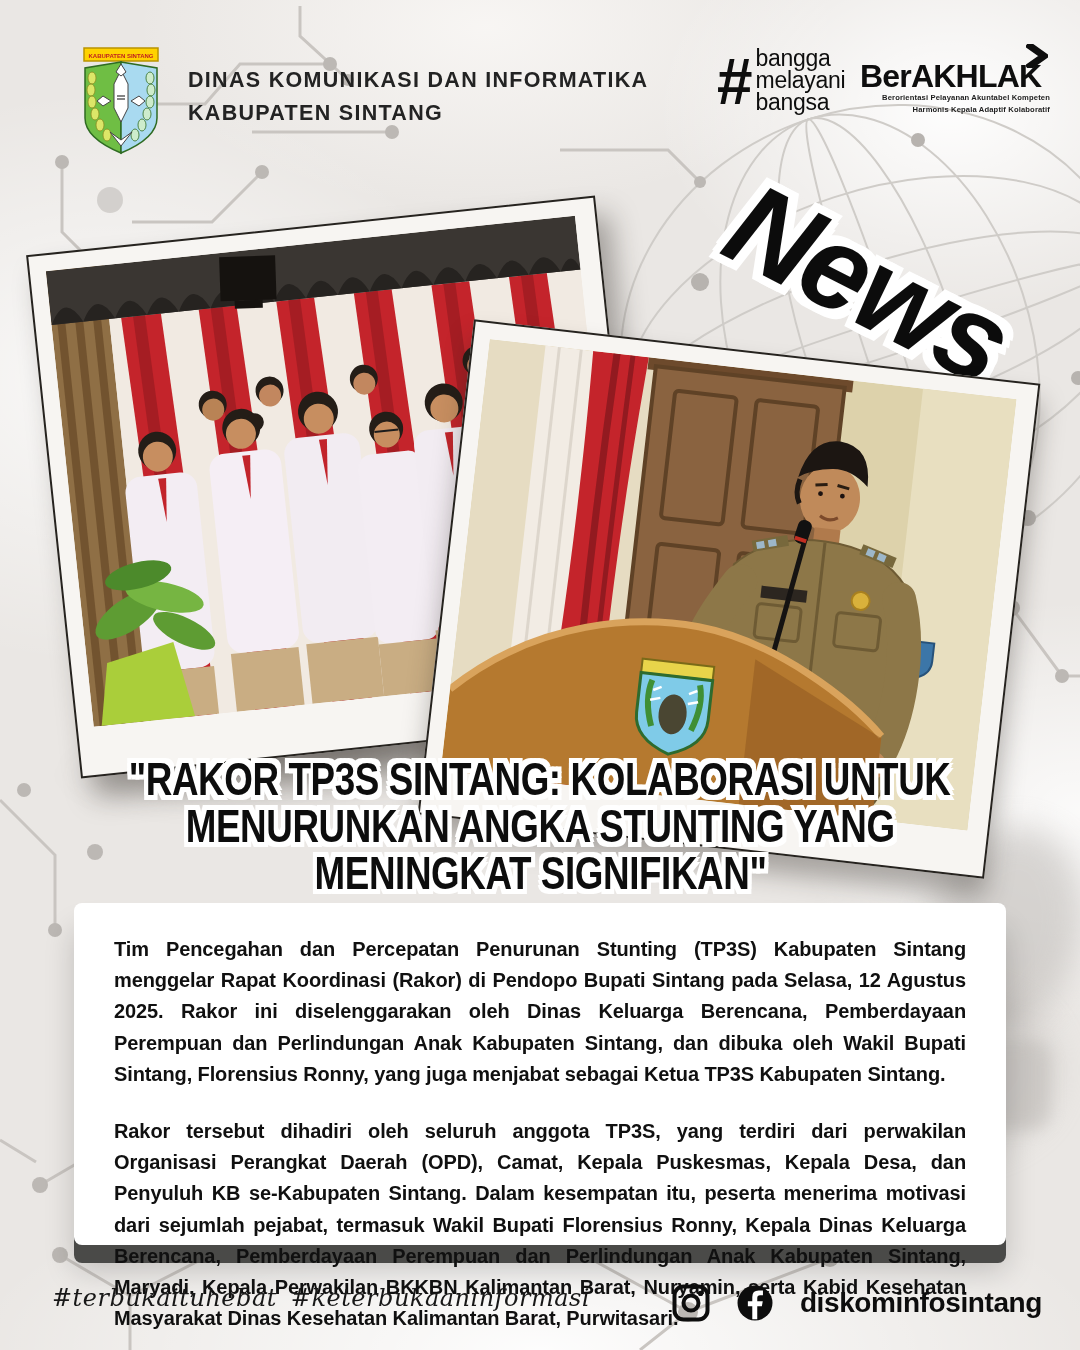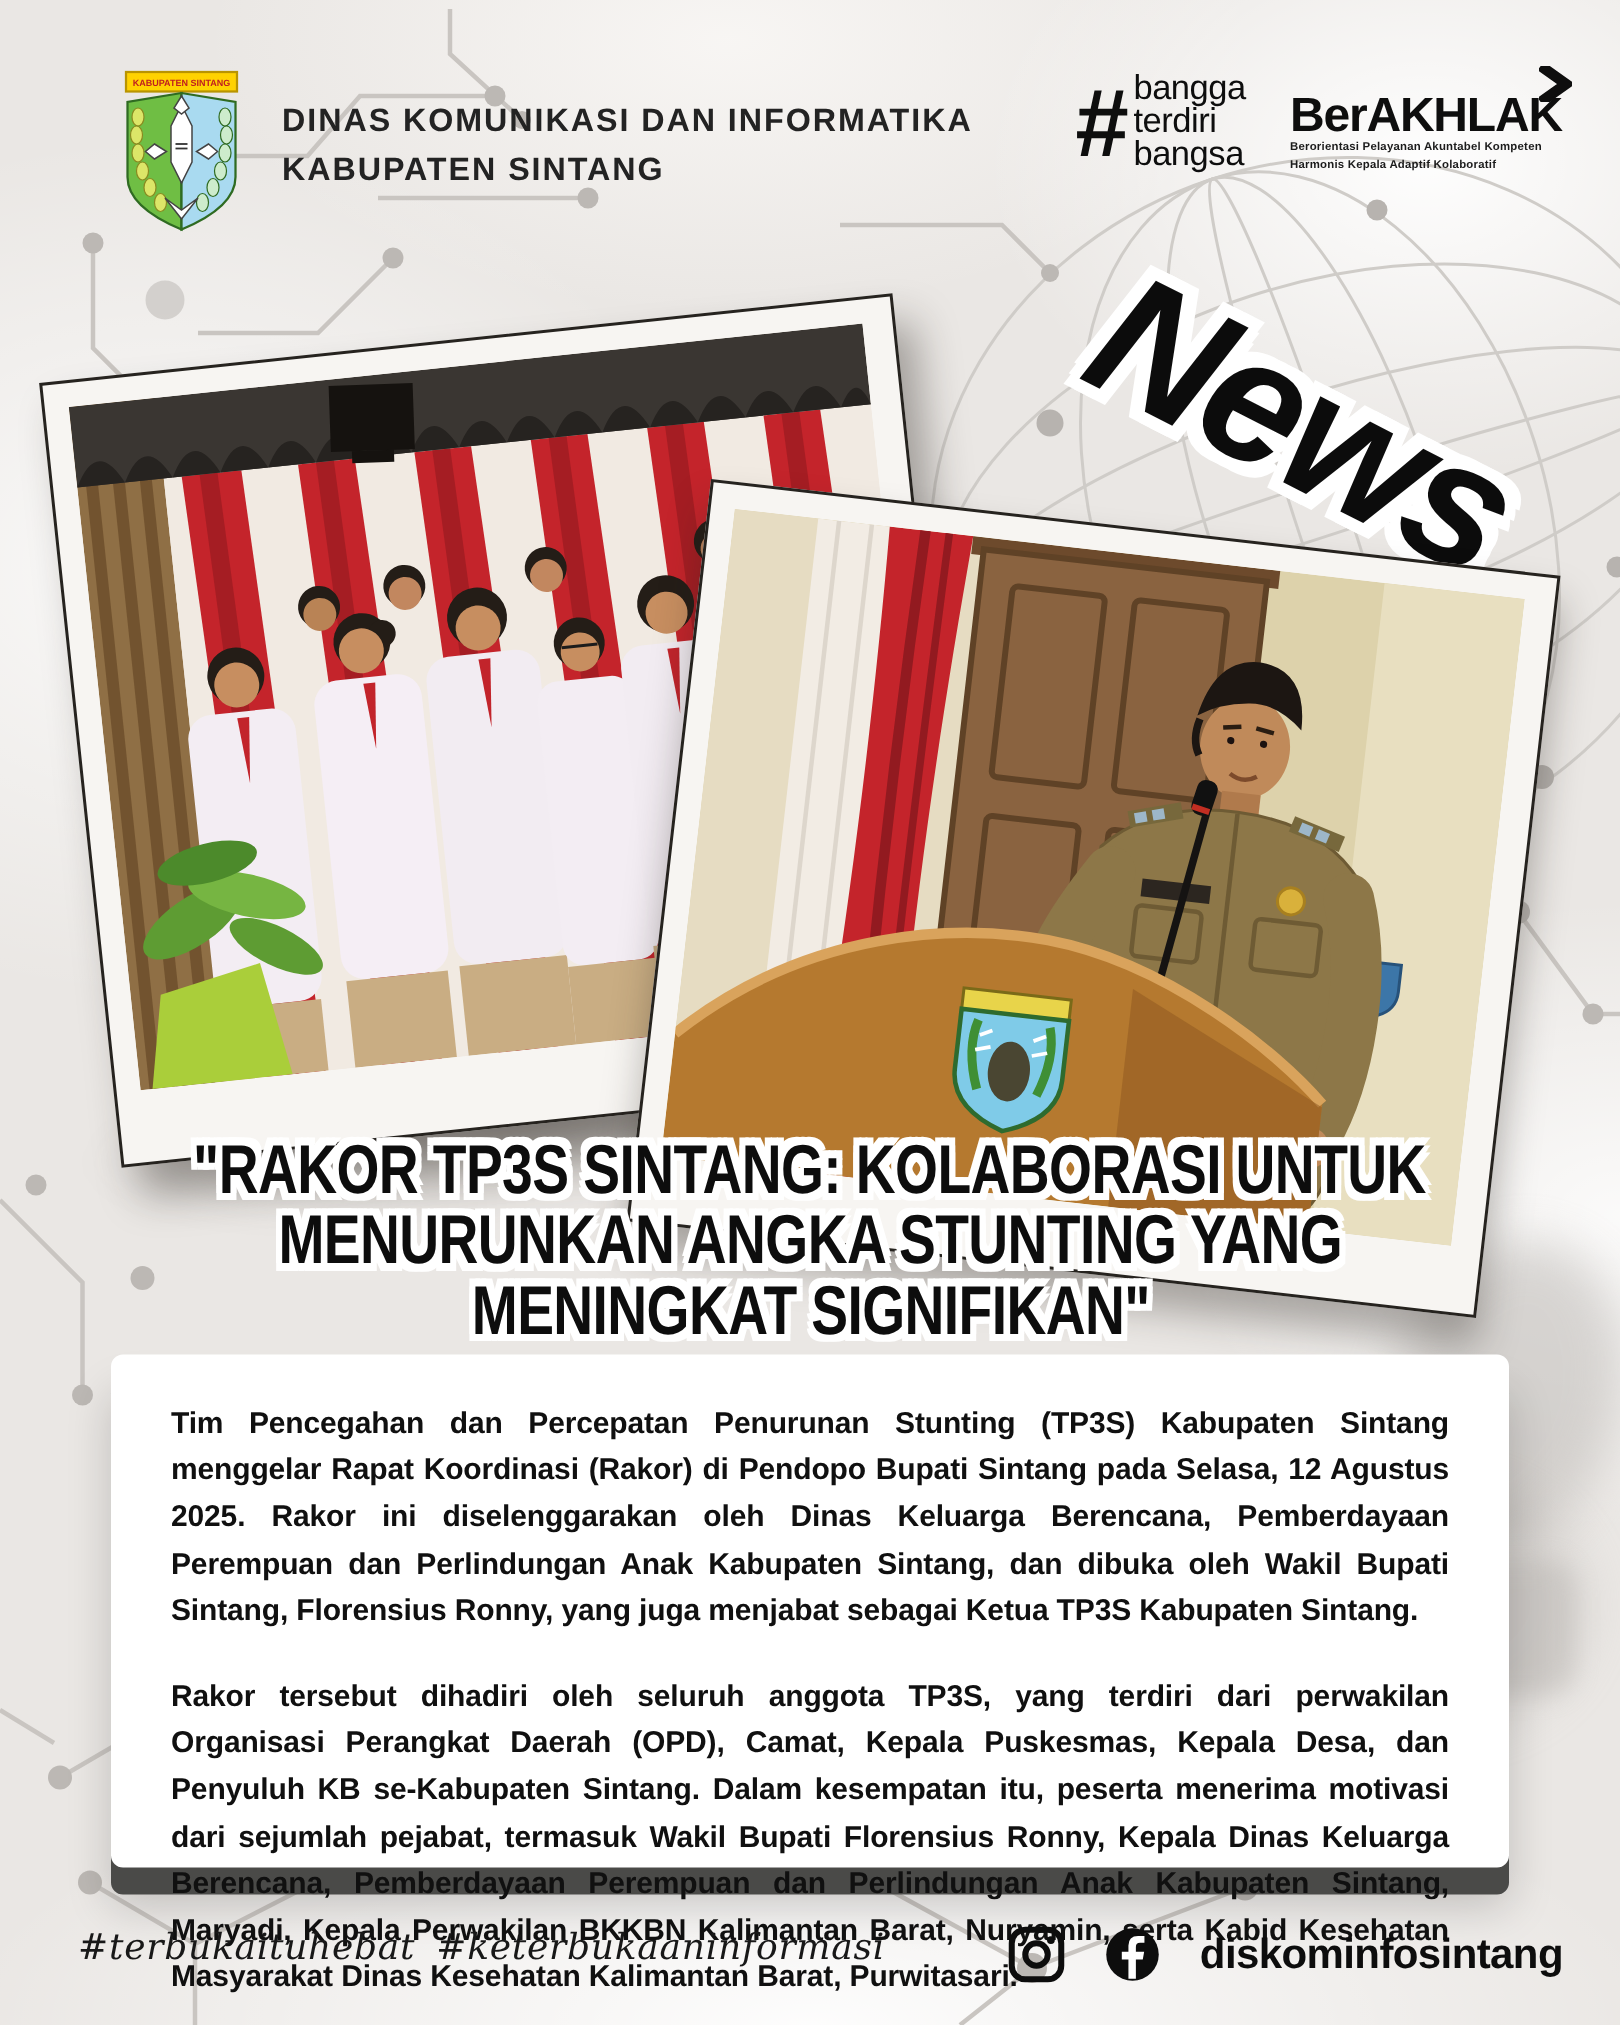--- a/index.html
+++ b/index.html
@@ -23,21 +23,21 @@
   
   .crest{position:absolute;left:70px;top:46px;width:102px;height:110px;z-index:4;}
   .agency{position:absolute;left:188px;top:64px;z-index:4;color:#232323;
     font-weight:700;font-size:21.5px;letter-spacing:1.3px;line-height:1.55;}
   .bangga{position:absolute;left:716px;top:48px;z-index:4;display:flex;align-items:center;color:#0e0e0e;}
   .bangga .hash{font-size:64px;font-weight:900;font-style:italic;line-height:.9;margin-right:4px;transform:translateY(2px);}
   .bangga .lines{font-size:23px;font-weight:400;line-height:.95;letter-spacing:-.3px;}
   .berakhlak{position:absolute;left:860px;top:60px;z-index:4;color:#0e0e0e;width:190px;}
   .ber-row{position:relative;font-size:32px;font-weight:800;letter-spacing:-.8px;line-height:1;}
   .ber-row svg{position:absolute;right:2px;top:-16px;}
-  .ber-tag{font-size:7.6px;font-weight:700;letter-spacing:.15px;line-height:1.55;color:#1c1c1c;}
+  .ber-tag{font-size:7.6px;font-weight:700;letter-spacing:.15px;line-height:1.55;color:#1c1c1c;text-align:right;}
   
   .news{position:absolute;left:648px;top:118px;width:440px;height:330px;z-index:1;
     display:flex;align-items:center;justify-content:center;transform:rotate(27deg);
     font-size:118px;font-weight:800;font-style:italic;letter-spacing:-3px;color:#0c0c0c;
     text-shadow:-8px -8px 0 #fff,8px -8px 0 #fff,-8px 8px 0 #fff,8px 8px 0 #fff,
       -8px 0 0 #fff,8px 0 0 #fff,0 -8px 0 #fff,0 8px 0 #fff,
       -4px -4px 0 #fff,4px -4px 0 #fff,-4px 4px 0 #fff,4px 4px 0 #fff;}
   
   .photo{position:absolute;background:#f7f5f2;border:2px solid #26231f;}
   .photo .scene{position:absolute;left:16px;top:16px;}
@@ -173,21 +173,21 @@
   </div>
   <div class="agency">
     <div>DINAS KOMUNIKASI DAN INFORMATIKA</div>
     <div>KABUPATEN SINTANG</div>
   </div>
 
   <div class="bangga">
     <span class="hash">#</span>
     <span class="lines">
       <div>bangga</div>
-      <div>terdiri</div>
+      <div>melayani</div>
       <div>bangsa</div>
     </span>
   </div>
   <div class="berakhlak">
     <div class="ber-row">
       <span>BerAKHLAK</span>
       <svg width="22" height="24" viewBox="0 0 22 24">
         <path d="M4,2 L18,12 L4,22" fill="none" stroke="#0e0e0e" stroke-width="7" stroke-linecap="square"></path>
       </svg>
     </div>

